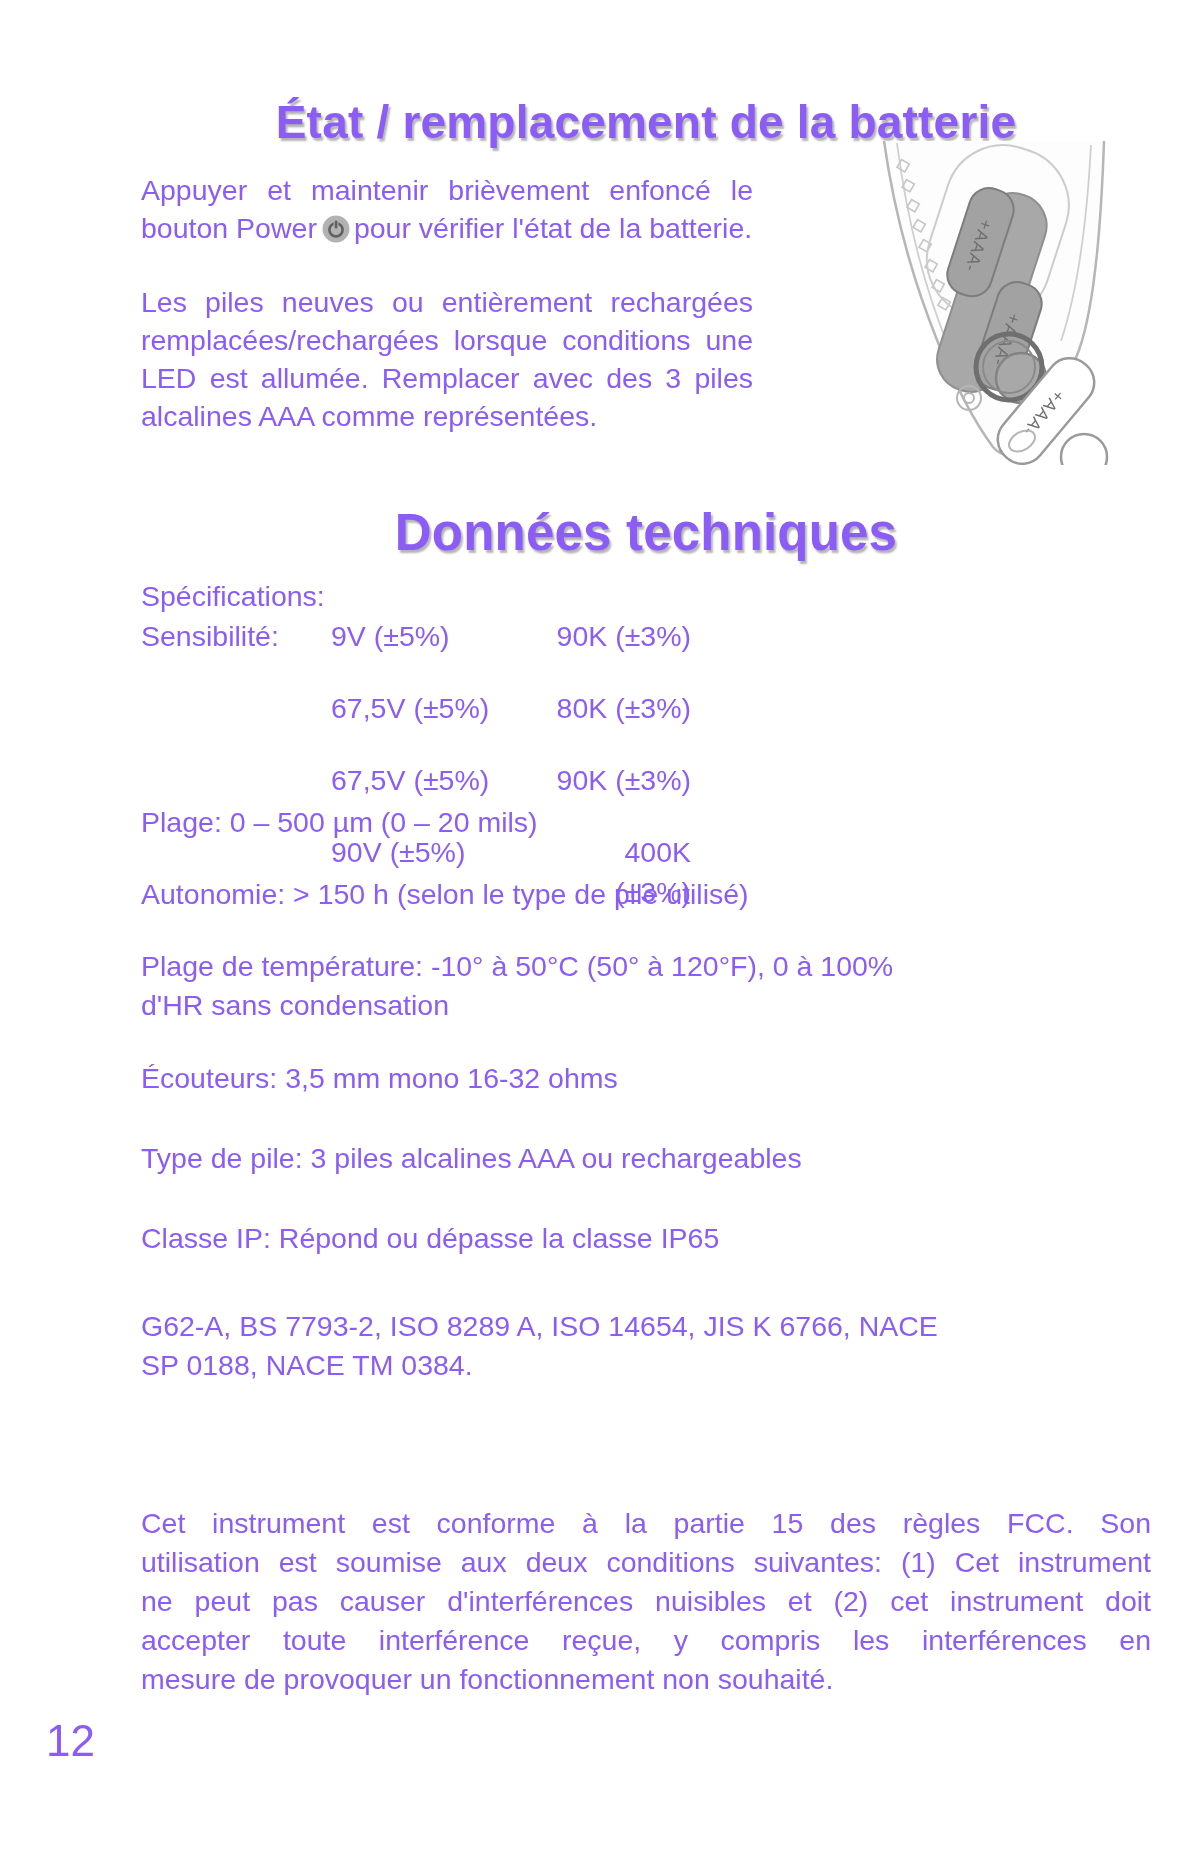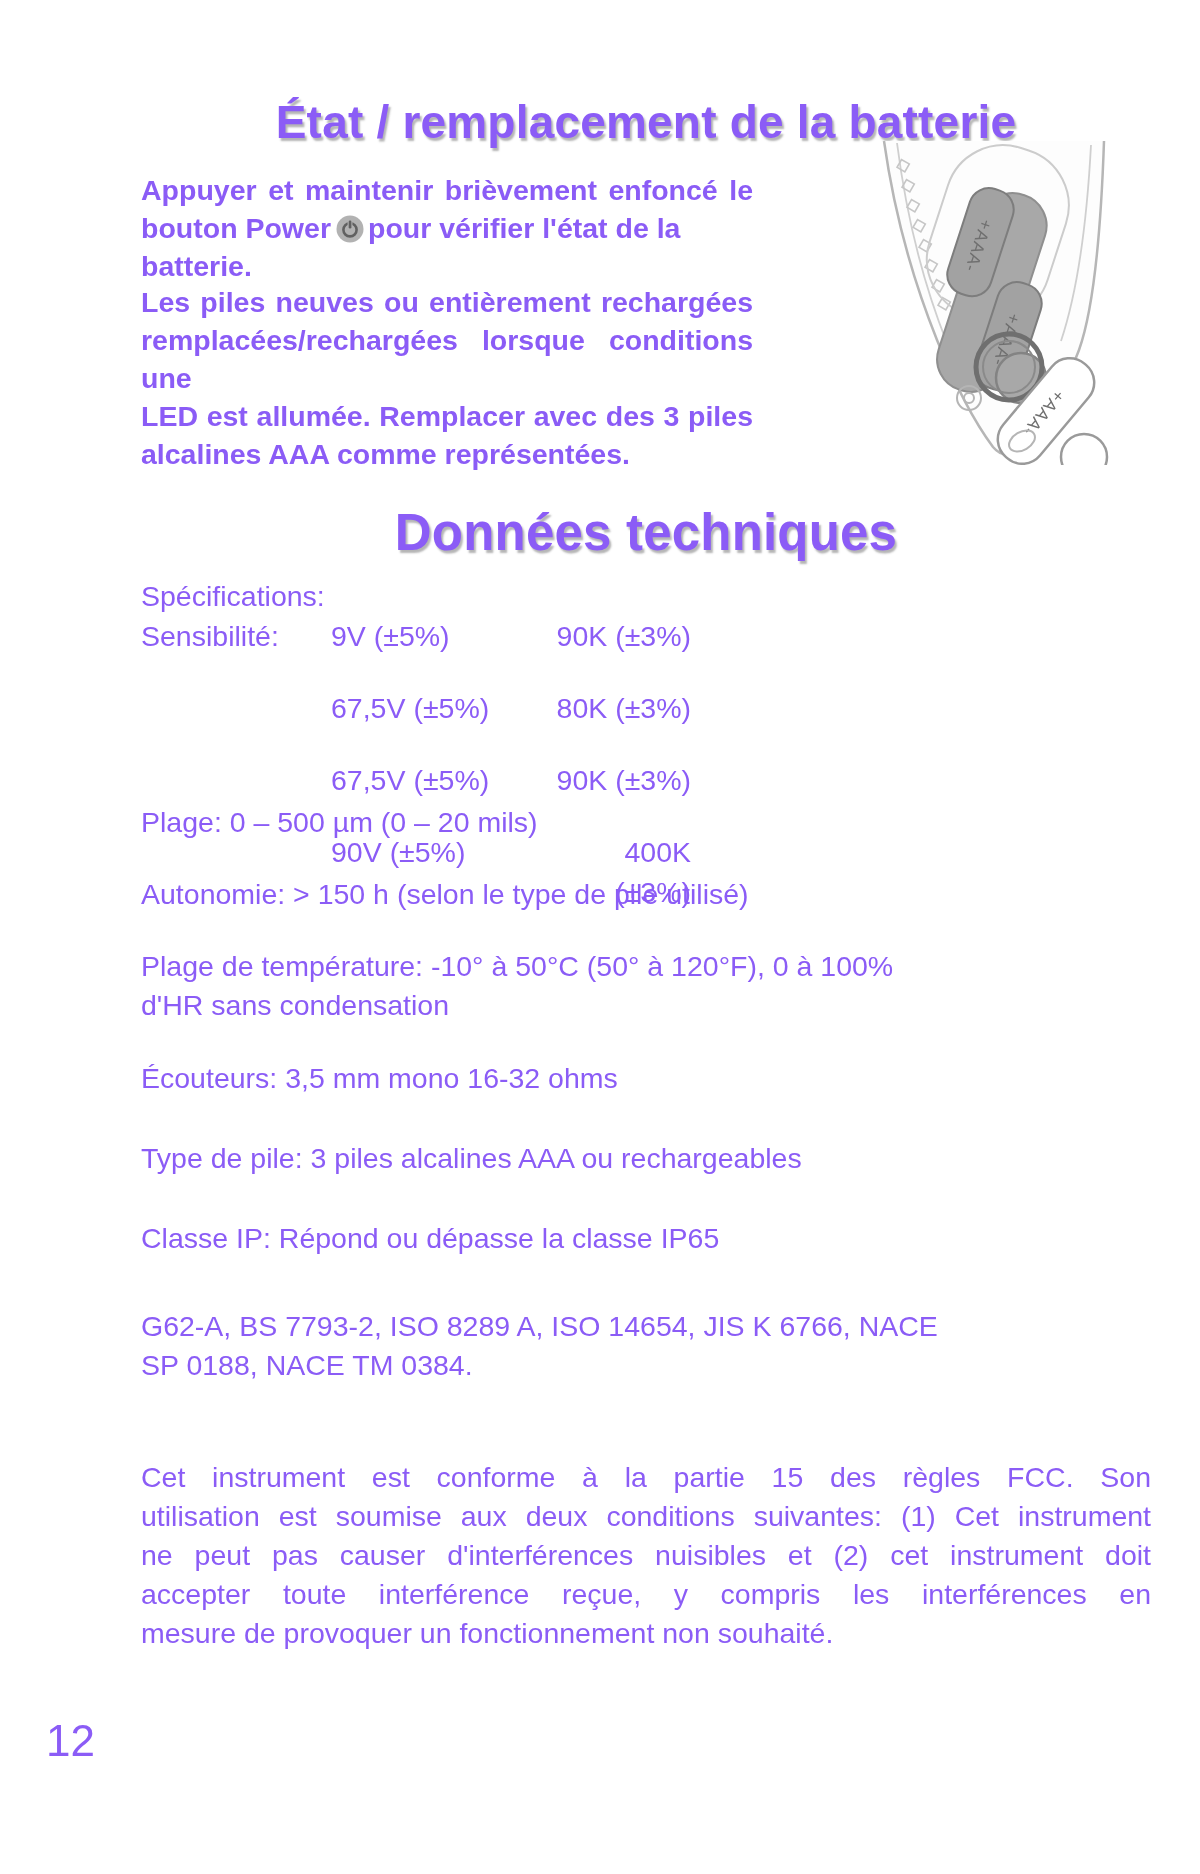--- a/index.html
+++ b/index.html
@@ -7,21 +7,21 @@
     position:relative;
     width:1200px;height:1874px;
     background:#ffffff;
     font-family:"Liberation Sans", sans-serif;
     color:#8b5cf6;
     overflow:hidden;
     margin-left:46px;
   }
   .abs{position:absolute;}
   .body-txt{font-size:28.5px;line-height:39px;}
-  .tcol{left:95px;width:612px;font-weight:bold;}
+  .tcol{left:95px;width:612px;}
   .wcol{left:95px;width:1010px;}
   .jl{text-align:justify;text-align-last:justify;}
   h1.title{
     left:0;right:0;top:96px;margin:0;
     font-size:46px;line-height:52px;font-weight:bold;
     text-align:center;letter-spacing:.2px;
     text-shadow:2px 3px 2px rgba(90,90,90,.45);
   }
   h2.sect{
     left:0;right:0;top:507px;margin:0;
@@ -160,21 +160,21 @@
 
   <div class="abs body-txt wcol" style="top:1139px;">Type de pile: 3 piles alcalines AAA ou rechargeables</div>
 
   <div class="abs body-txt wcol" style="top:1219px;">Classe IP: Répond ou dépasse la classe IP65</div>
 
   <div class="abs body-txt wcol" style="top:1307px;">
     <div>G62-A, BS 7793-2, ISO 8289 A, ISO 14654, JIS K 6766, NACE</div>
     <div>SP 0188, NACE TM 0384.</div>
   </div>
 
-  <div class="abs body-txt wcol" style="top:1458px;">
+  <div class="abs body-txt wcol" style="top:1504px;">
     <div class="jl">Cet instrument est conforme à la partie 15 des règles FCC. Son</div>
     <div class="jl">utilisation est soumise aux deux conditions suivantes: (1) Cet instrument</div>
     <div class="jl">ne peut pas causer d'interférences nuisibles et (2) cet instrument doit</div>
     <div class="jl">accepter toute interférence reçue, y compris les interférences en</div>
     <div>mesure de provoquer un fonctionnement non souhaité.</div>
   </div>
 
   <div class="abs pagenum">12</div>
 
 </div>

